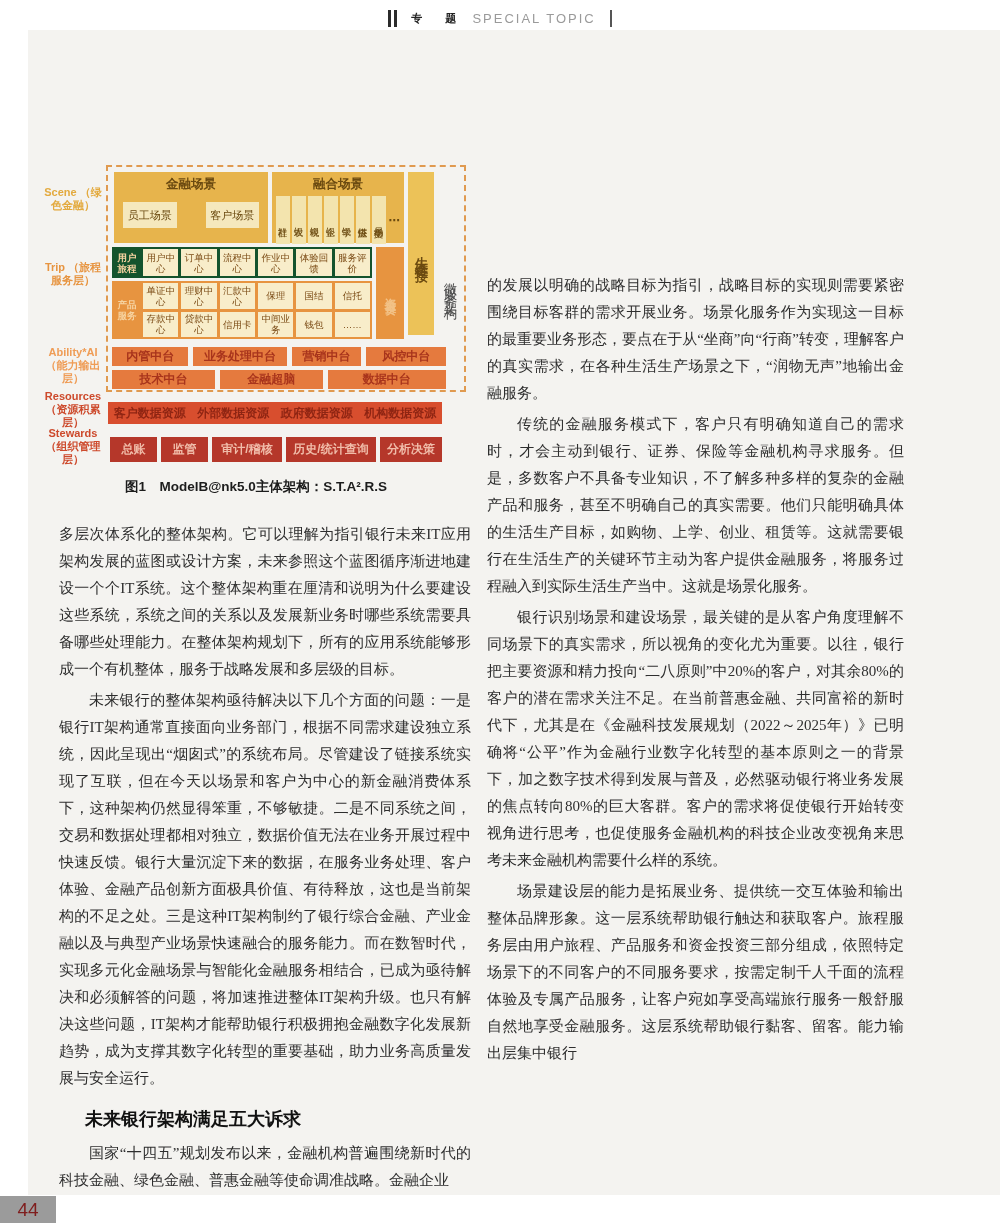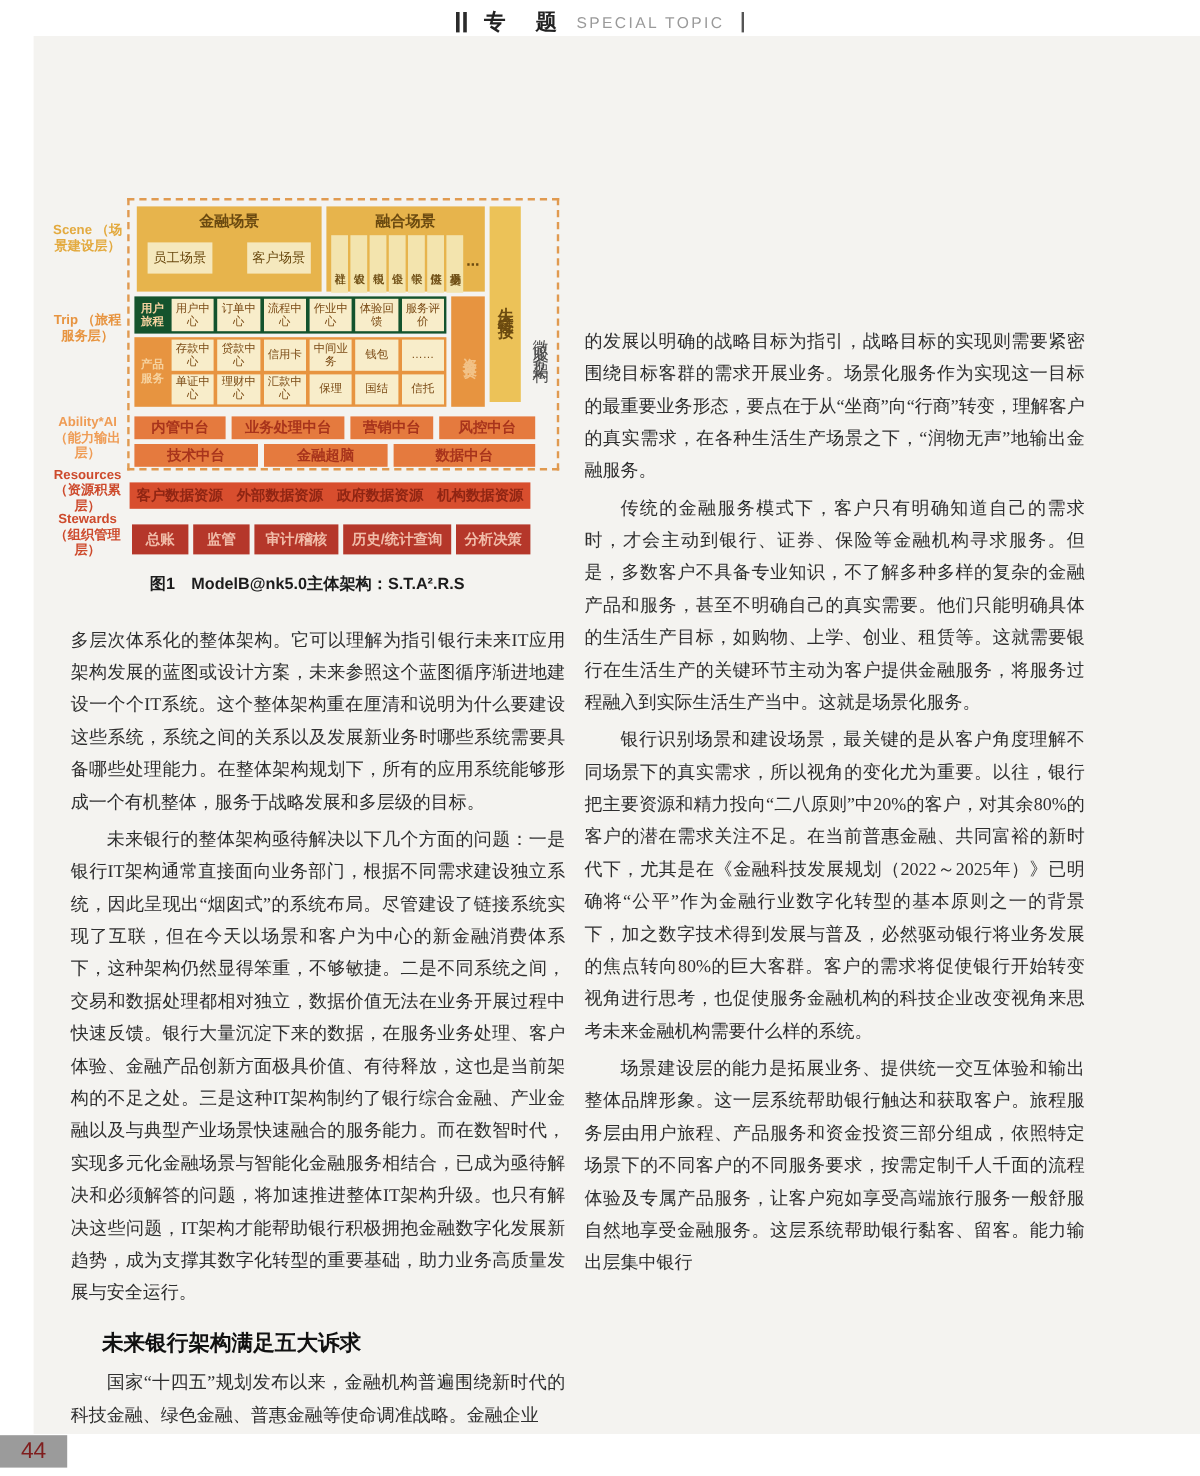--- a/index.html
+++ b/index.html
@@ -6,21 +6,21 @@
   .page{position:relative;width:1000px;height:1230px;background:#ffffff;overflow:hidden;
         font-family:"Liberation Serif","DejaVu Serif",serif;color:#2e2e2e;}
   .content-bg{position:absolute;left:28px;top:30px;width:972px;height:1165px;background:#f4f3f0;}
 
   
   .hdr{position:absolute;left:0;top:6px;width:1000px;height:24px;display:flex;align-items:center;justify-content:center;
        font-family:"Liberation Sans","DejaVu Sans",sans-serif;}
   .dbar{display:inline-flex;gap:3px;margin-right:14px;}
   .dbar i{display:block;width:3px;height:17px;background:#2b2b2b;}
   .sbar{display:inline-block;width:2px;height:17px;background:#555;margin-left:14px;}
-  .h-cn{font-size:18px;color:#222;letter-spacing:10px;font-weight:bold;}
+  .h-cn{font-size:11px;color:#222;letter-spacing:10px;font-weight:bold;}
   .h-en{font-size:13px;color:#9a9a9a;letter-spacing:2px;margin-left:6px;}
 
   
   .figure{position:absolute;left:40px;top:162px;width:432px;height:348px;
           font-family:"Liberation Sans","DejaVu Sans",sans-serif;}
   .dashed{position:absolute;left:66px;top:3px;width:360px;height:227px;border:2px dashed #e09a50;box-sizing:border-box;}
   .side{position:absolute;left:0;width:66px;text-align:center;font-weight:bold;font-size:11px;line-height:1.2;}
   .s-scene{top:24px;color:#e3aa3f;}
   .s-trip{top:99px;color:#e79440;}
   .s-ability{top:184px;color:#ef9c55;}
@@ -94,21 +94,21 @@
     <span class="sbar"></span>
   </div>
 
   <div class="content-bg"></div>
 
   <div class="figure">
     <div class="dashed"></div>
 
     <div class="side s-scene">
       <span>Scene</span>
-      <span>（场景建设层）</span>
+      <span>（绿色金融）</span>
     </div>
     <div class="side s-trip">
       <span>Trip</span>
       <span>（旅程服务层）</span>
     </div>
     <div class="side s-ability">
       <span>Ability*AI</span>
       <span>（能力输出层）</span>
     </div>
     <div class="side s-resources">
@@ -152,35 +152,35 @@
       <div class="c">流程中心</div>
       <div class="c">作业中心</div>
       <div class="c">体验回馈</div>
       <div class="c">服务评价</div>
     </div>
 
     <div class="product">
       <div class="rowlab">产品服务</div>
       <div class="pgrid">
         <div class="prow">
+          <div class="c">单证中心</div>
+          <div class="c">理财中心</div>
+          <div class="c">汇款中心</div>
+          <div class="c">保理</div>
+          <div class="c">国结</div>
+          <div class="c">信托</div>
+        </div>
+        <div class="prow">
           <div class="c">存款中心</div>
           <div class="c">贷款中心</div>
           <div class="c">信用卡</div>
           <div class="c">中间业务</div>
           <div class="c">钱包</div>
           <div class="c">……</div>
         </div>
-        <div class="prow">
-          <div class="c">单证中心</div>
-          <div class="c">理财中心</div>
-          <div class="c">汇款中心</div>
-          <div class="c">保理</div>
-          <div class="c">国结</div>
-          <div class="c">信托</div>
-        </div>
       </div>
     </div>
 
     <div class="capital">资金投资</div>
 
     <div class="abrow ab1">
       <div style="flex:1.1">内管中台</div>
       <div style="flex:1.35">业务处理中台</div>
       <div style="flex:1">营销中台</div>
       <div style="flex:1.15">风控中台</div>

